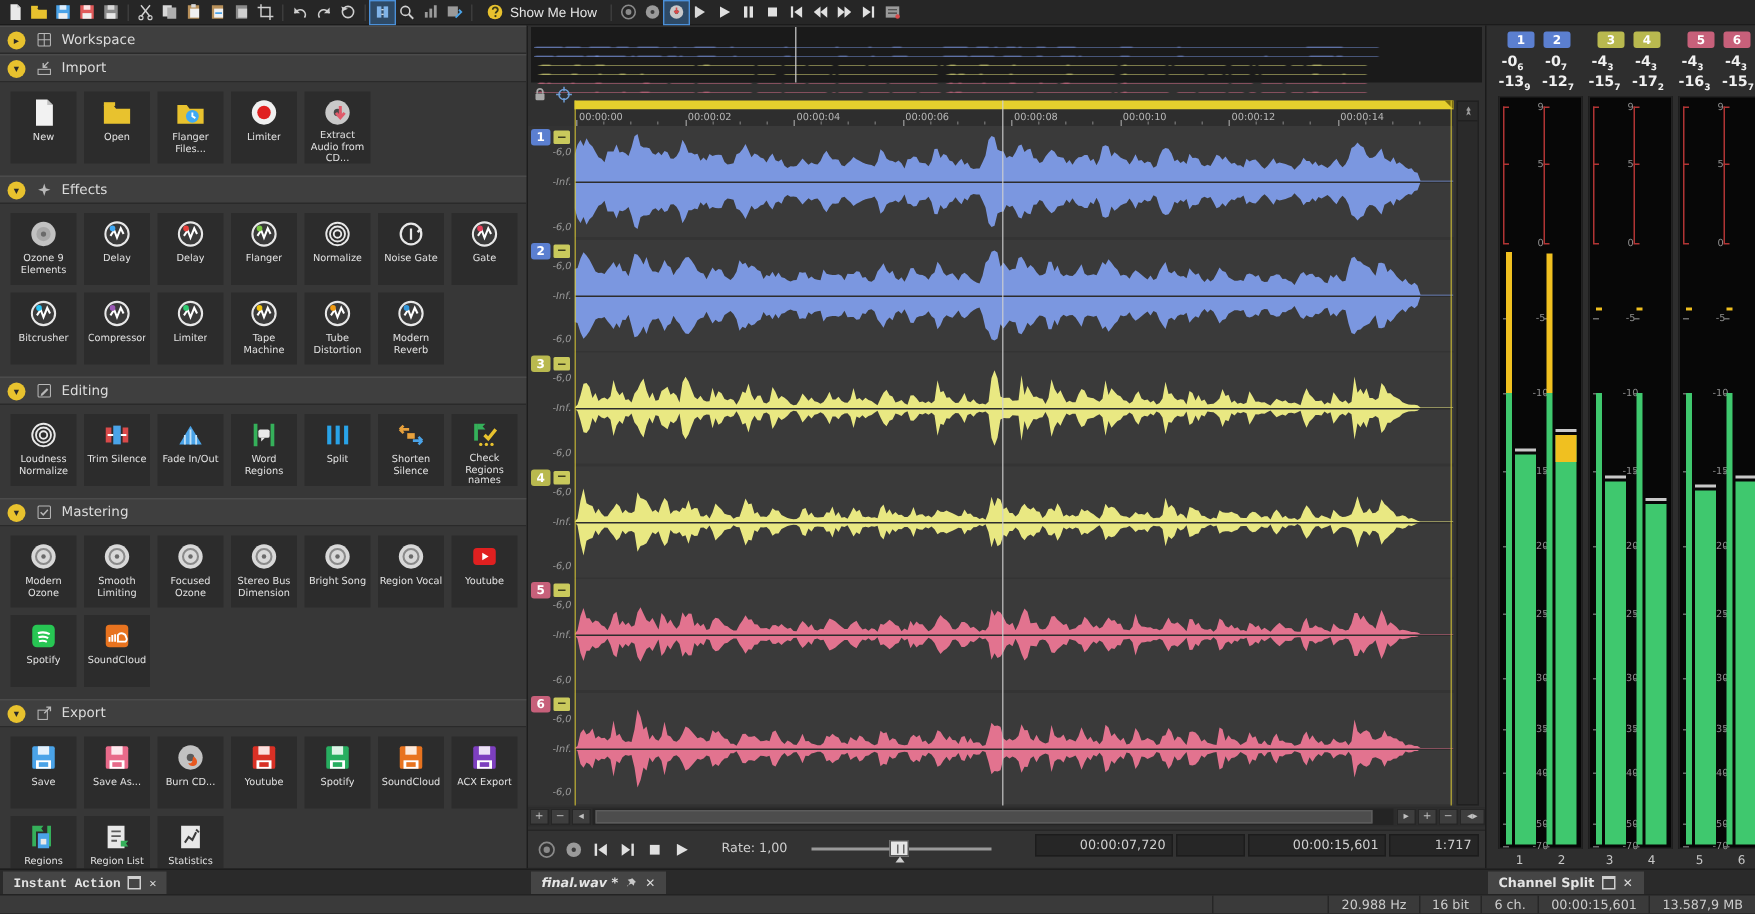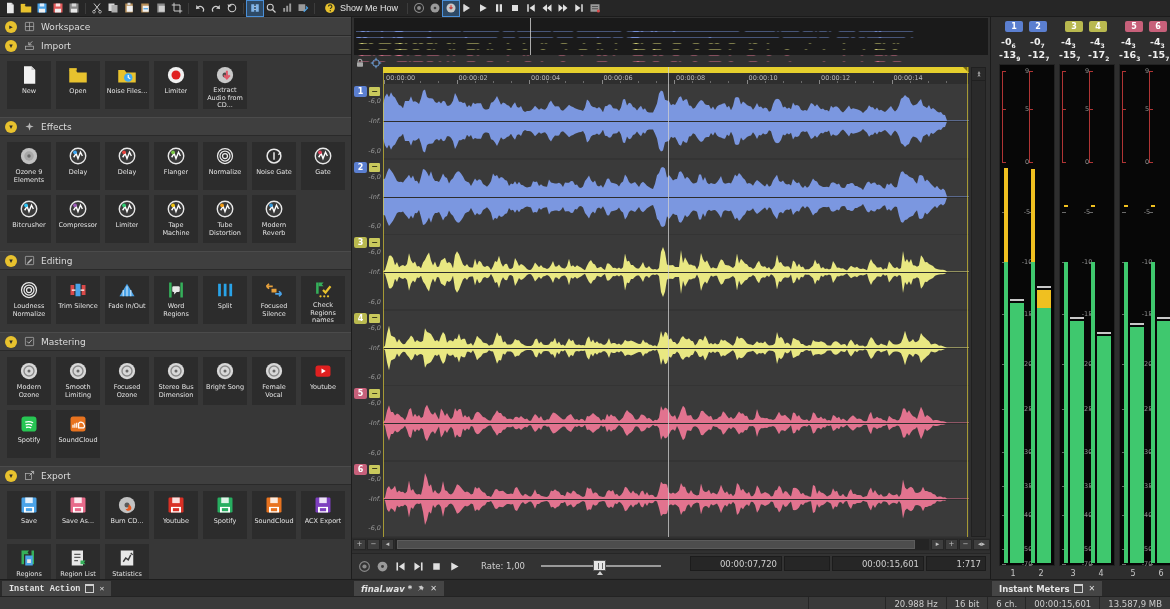--- a/index.html
+++ b/index.html
@@ -349,21 +349,21 @@
           <span class="t-label">Open</span>
         </div>
         <div class="tile">
           <span class="t-ico">
             <svg width="20" height="20" viewBox="0 0 16 16">
               <path d="M1 4h5l1.5 2H15v8H1z" fill="#e8c22e"></path>
               <circle cx="9" cy="10" r="3.4" fill="#3fa9f5"></circle>
               <path d="M9 8v2l1.6 1" stroke="#fff" stroke-width="1" fill="none"></path>
             </svg>
           </span>
-          <span class="t-label">Noise Files...</span>
+          <span class="t-label">Flanger Files...</span>
         </div>
         <div class="tile">
           <span class="t-ico">
             <svg width="20" height="20" viewBox="0 0 16 16">
               <circle cx="8" cy="8" r="6.5" fill="#f0f0f0"></circle>
               <circle cx="8" cy="8" r="3.6" fill="#e02020"></circle>
             </svg>
           </span>
           <span class="t-label">Limiter</span>
         </div>
@@ -582,21 +582,21 @@
           <span class="t-label">Split</span>
         </div>
         <div class="tile">
           <span class="t-ico">
             <svg width="20" height="20" viewBox="0 0 16 16">
               <path d="M2 5h5M2 5l2-2M2 5l2 2" stroke="#e8a13c" stroke-width="1.4" fill="none"></path>
               <path d="M14 11H9M14 11l-2-2M14 11l-2 2" stroke="#4aa3e8" stroke-width="1.4" fill="none"></path>
               <rect x="6" y="7" width="4" height="3" fill="#e8a13c"></rect>
             </svg>
           </span>
-          <span class="t-label">Focused Silence</span>
+          <span class="t-label">Shorten Silence</span>
         </div>
         <div class="tile">
           <span class="t-ico">
             <svg width="20" height="20" viewBox="0 0 16 16">
               <rect x="2.5" y="2" width="2" height="9" fill="#35b05a"></rect>
               <path d="M4.5 2h4l-1.5 1.5L8.5 5h-4z" fill="#35b05a"></path>
               <path d="M8 8l2 2 4-5" stroke="#e8c22e" stroke-width="1.8" fill="none"></path>
               <circle cx="6" cy="13" r=".9" fill="#e8c22e"></circle>
               <circle cx="9" cy="13" r=".9" fill="#e8c22e"></circle>
               <circle cx="12" cy="13" r=".9" fill="#e8c22e"></circle>
@@ -667,21 +667,21 @@
           <span class="t-label">Bright Song</span>
         </div>
         <div class="tile">
           <span class="t-ico">
             <svg width="20" height="20" viewBox="0 0 16 16">
               <circle cx="8" cy="8" r="6.5" fill="#d8d8d8"></circle>
               <path d="M4 8a4 4 0 0 1 8 0M12 8a4 4 0 0 1-8 0" stroke="#8a8a8a" stroke-width="1.1" fill="none"></path>
               <circle cx="8" cy="8" r="1.2" fill="#6a6a6a"></circle>
             </svg>
           </span>
-          <span class="t-label">Female Vocal</span>
+          <span class="t-label">Region Vocal</span>
         </div>
         <div class="tile">
           <span class="t-ico">
             <svg width="20" height="20" viewBox="0 0 16 16">
               <rect x="2" y="3.5" width="12" height="9" rx="2" fill="#e02020"></rect>
               <path d="M6.8 6l3.4 2-3.4 2z" fill="#fff"></path>
             </svg>
           </span>
           <span class="t-label">Youtube</span>
         </div>
@@ -1247,21 +1247,21 @@
       <span class="x">✕</span>
     </div>
     <div class="dock-tab" style="left:354px;font-style:italic;">
       <span>final.wav *</span>
       <svg width="8" height="9" viewBox="0 0 16 16">
           <path d="M9 2l5 5-2 1-1 4-5-5-3 6-1-1 6-3-5-5 4-1z" fill="#c8c8c8"></path>
         </svg>
       <span class="x">✕</span>
     </div>
     <div class="dock-tab" style="left:992px;">
-      <span>Instant Meters</span>
+      <span>Channel Split</span>
       <span class="popup"></span>
       <span class="x">✕</span>
     </div>
   </div>
 
   <div id="status-bar">
       <span class="status-seg" style="width: 60px;"></span>
       <span class="status-seg">20.988 Hz</span>
       <span class="status-seg">16 bit</span>
       <span class="status-seg">6 ch.</span>

